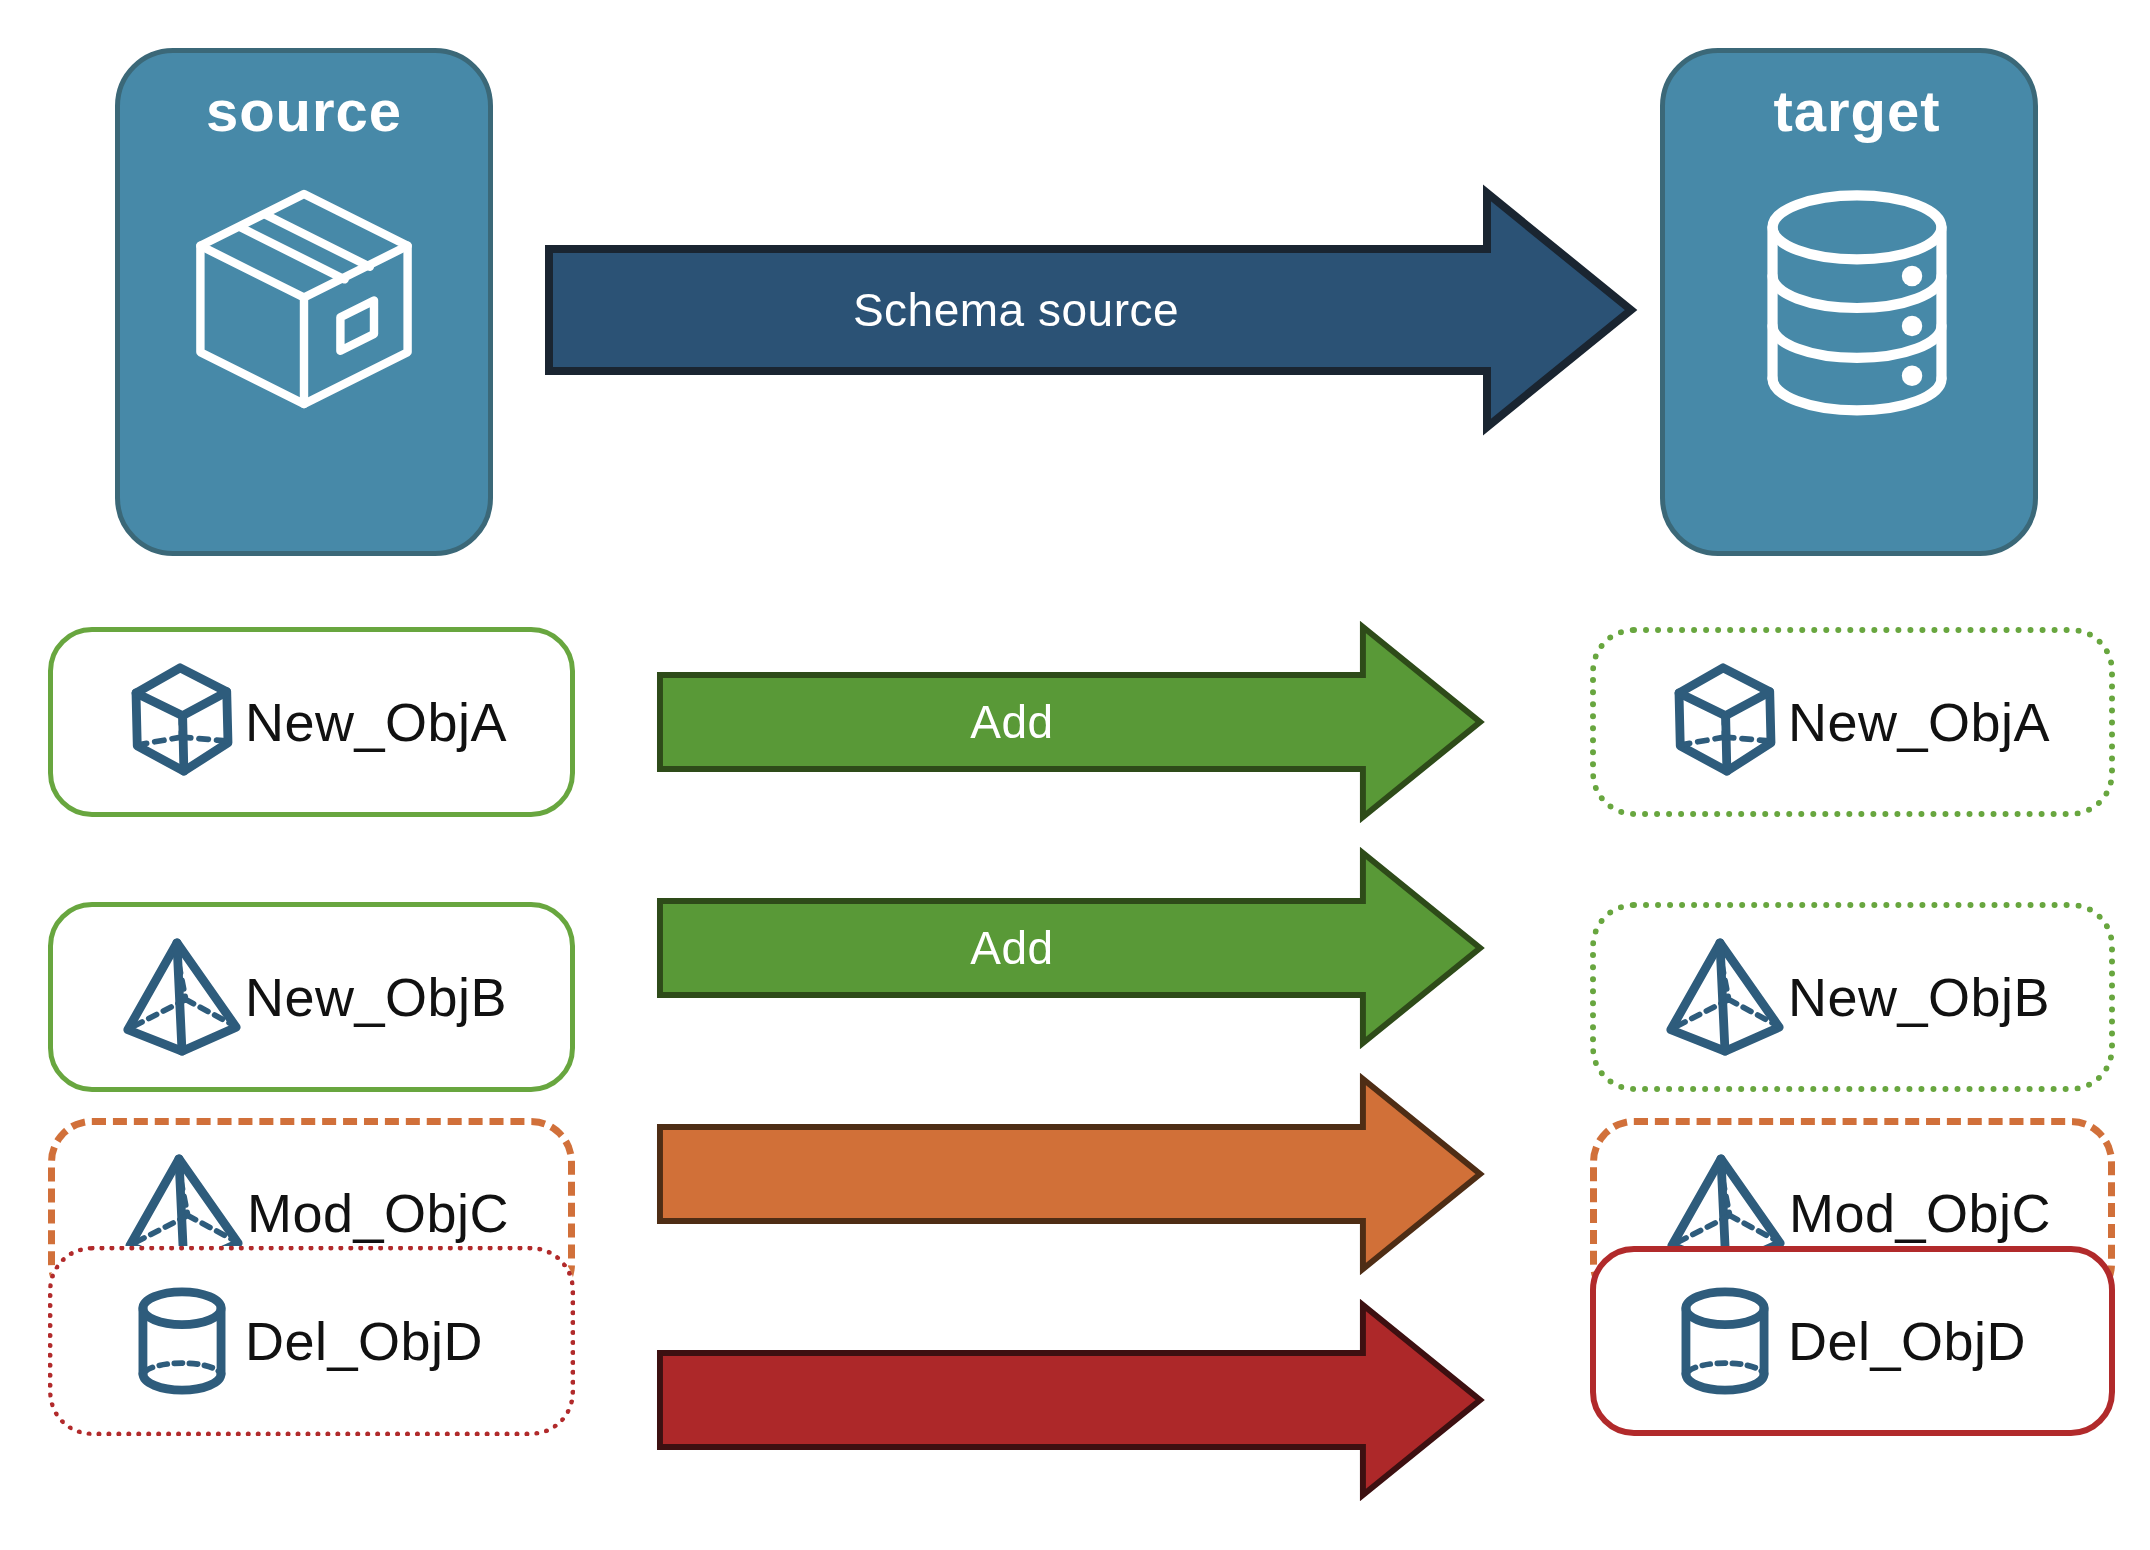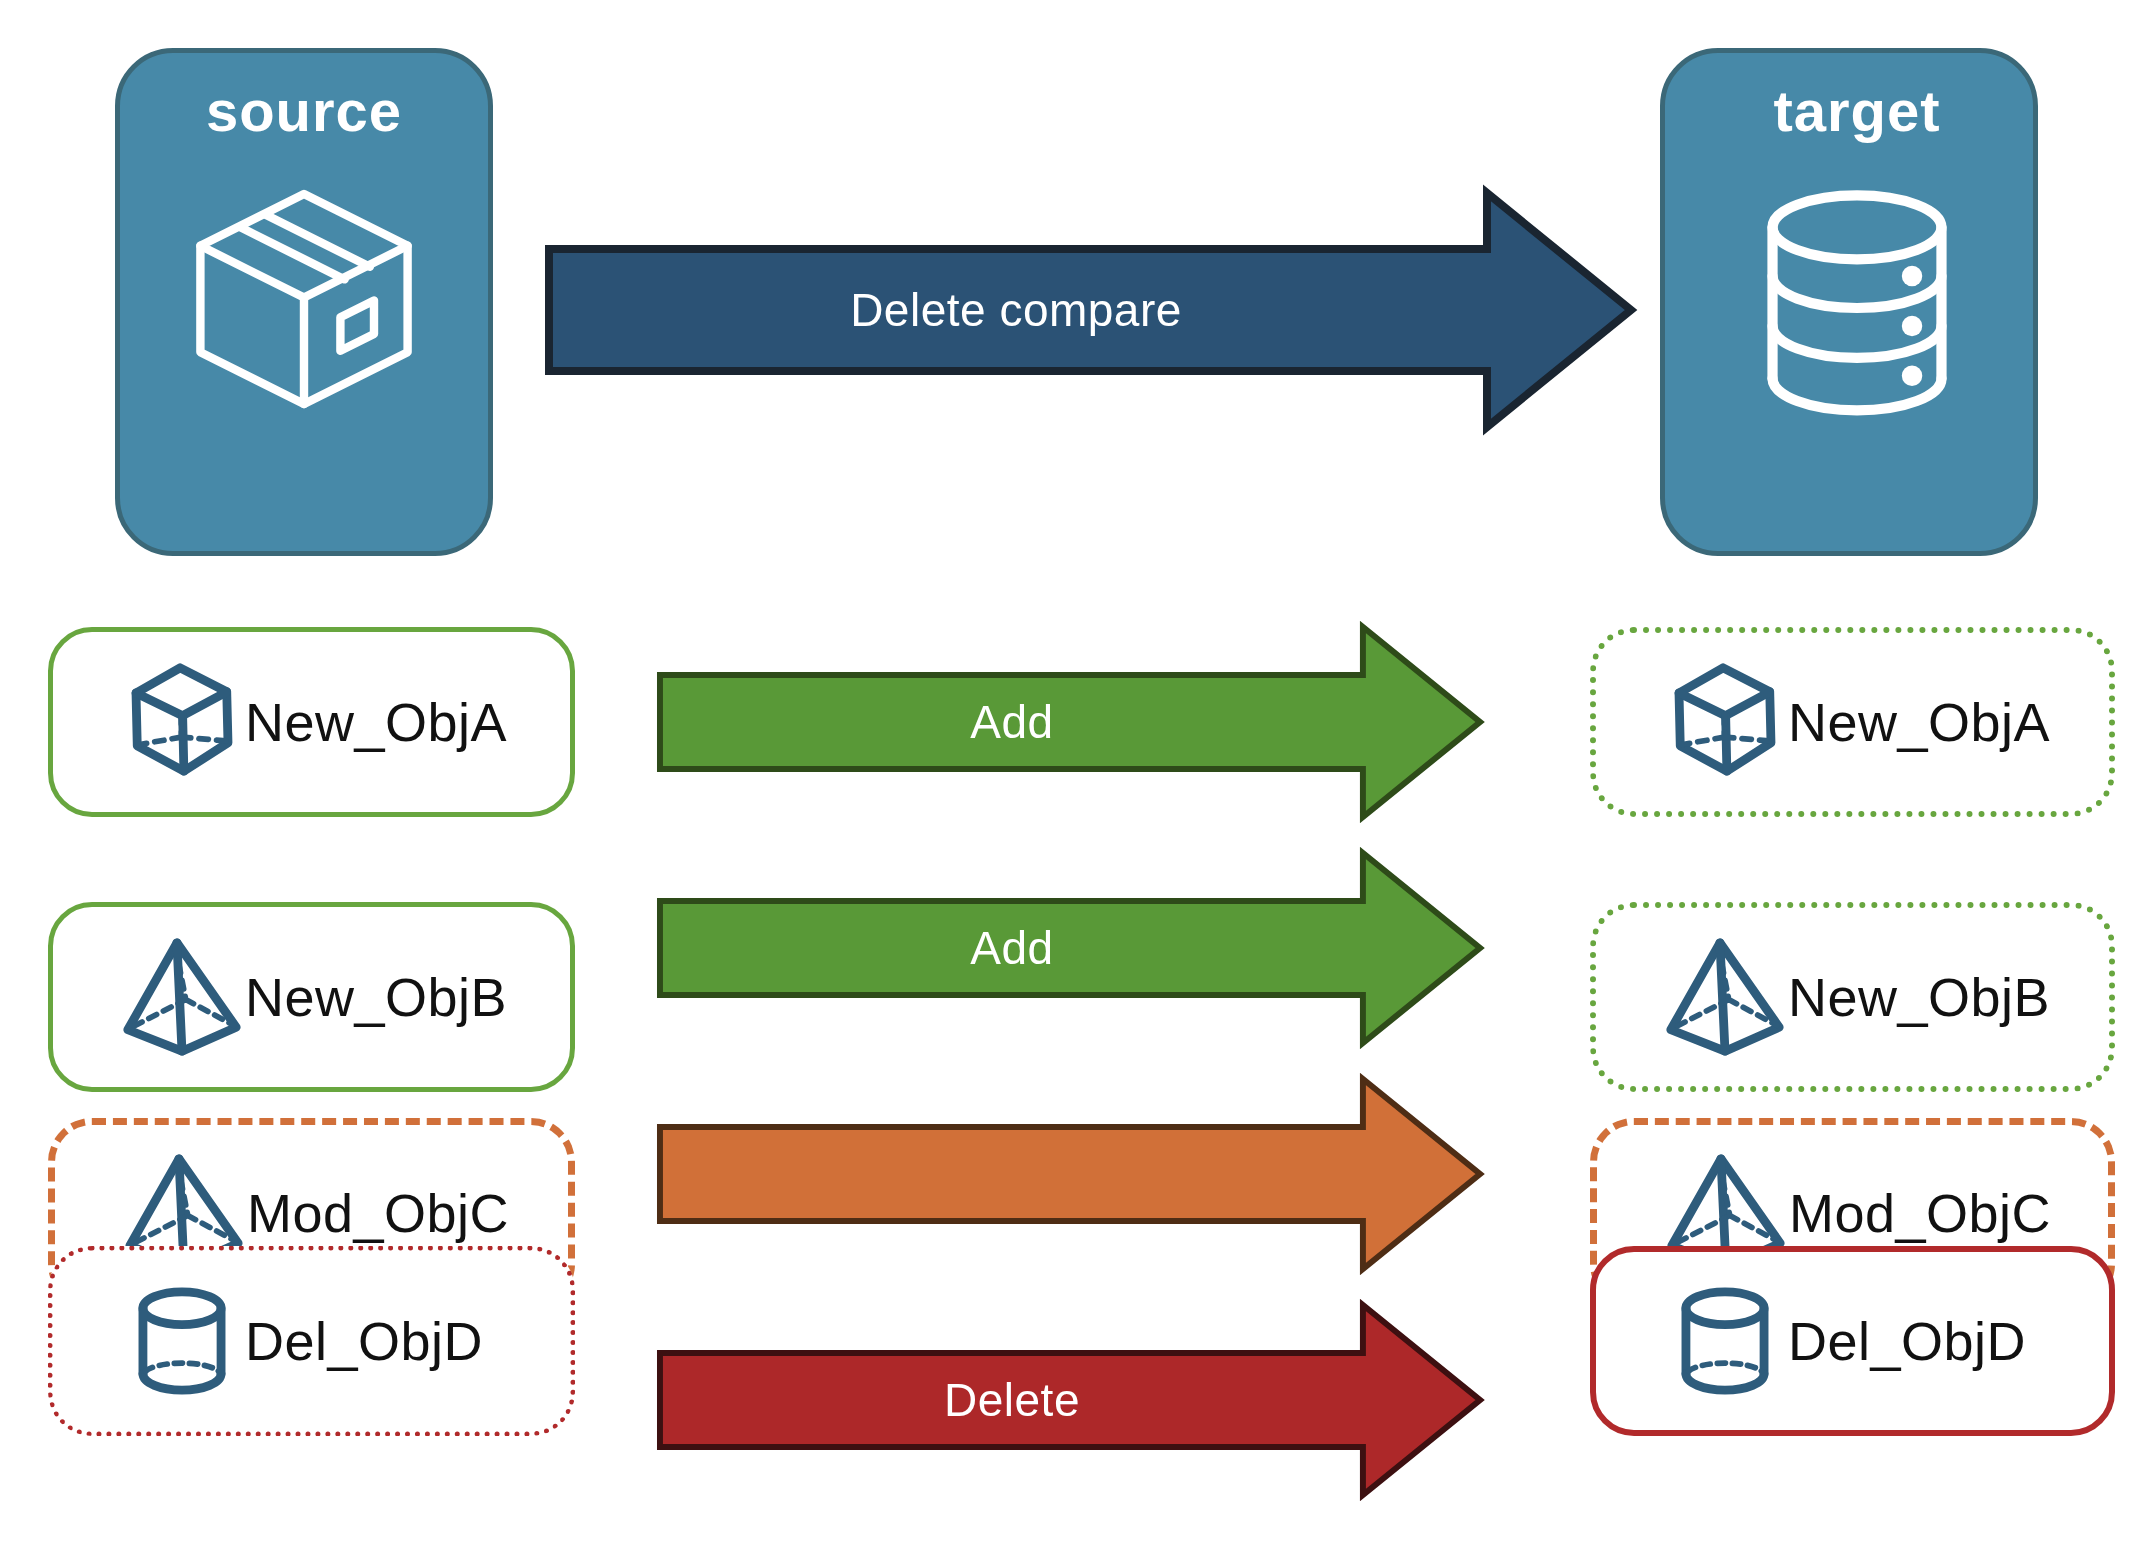--- a/index.html
+++ b/index.html
@@ -125,21 +125,21 @@
     <div class="node-label">target</div>
     <svg class="node-icon">
         <use href="#sym-database"></use>
       </svg>
   </div>
 
   <div class="block-arrow schema-arrow">
     <svg viewBox="0 0 1090 250" preserveAspectRatio="none">
       <polygon points="4,64 942,64 942,8 1086,125 942,242 942,186 4,186"></polygon>
     </svg>
-    <span class="arrow-label">Delete compare</span>
+    <span class="arrow-label">Schema source</span>
   </div>
 
   <div class="obj-box left row0 b-solid-green">
     <svg class="obj-icon">
         <use href="#sym-cube"></use>
       </svg>
     <span class="obj-label">New_ObjA</span>
   </div>
   <div class="block-arrow row-arrow arrow-add ar0">
     <svg viewBox="0 0 840 200" preserveAspectRatio="none">
@@ -194,21 +194,20 @@
   <div class="obj-box left row3 b-dotted-red">
     <svg class="obj-icon">
         <use href="#sym-cylinder"></use>
       </svg>
     <span class="obj-label">Del_ObjD</span>
   </div>
   <div class="block-arrow row-arrow arrow-delete ar3">
     <svg viewBox="0 0 840 200" preserveAspectRatio="none">
       <polygon points="4,53 712,53 712,5 830,100 712,195 712,147 4,147"></polygon>
     </svg>
-    <span class="arrow-label">Delete</span>
   </div>
   <div class="obj-box right row3 b-solid-red">
     <svg class="obj-icon">
         <use href="#sym-cylinder"></use>
       </svg>
     <span class="obj-label">Del_ObjD</span>
   </div>
 
 </div>
 

